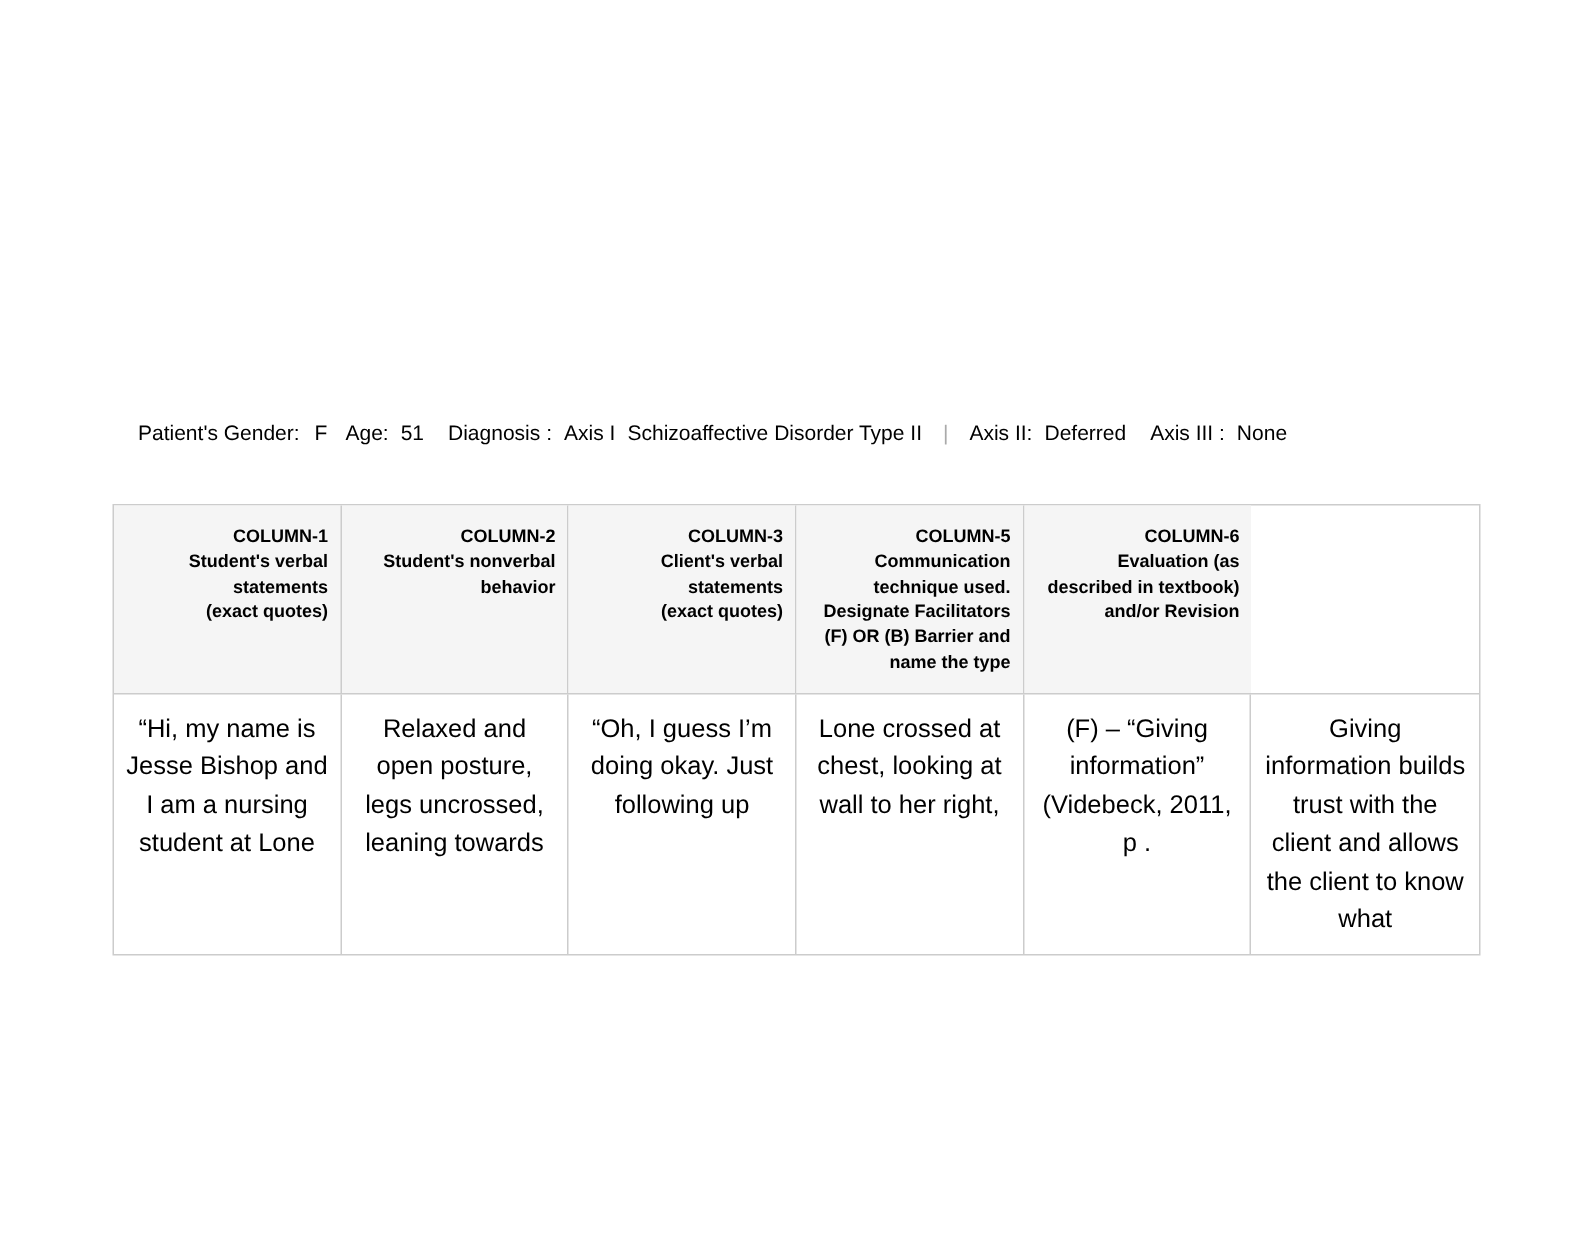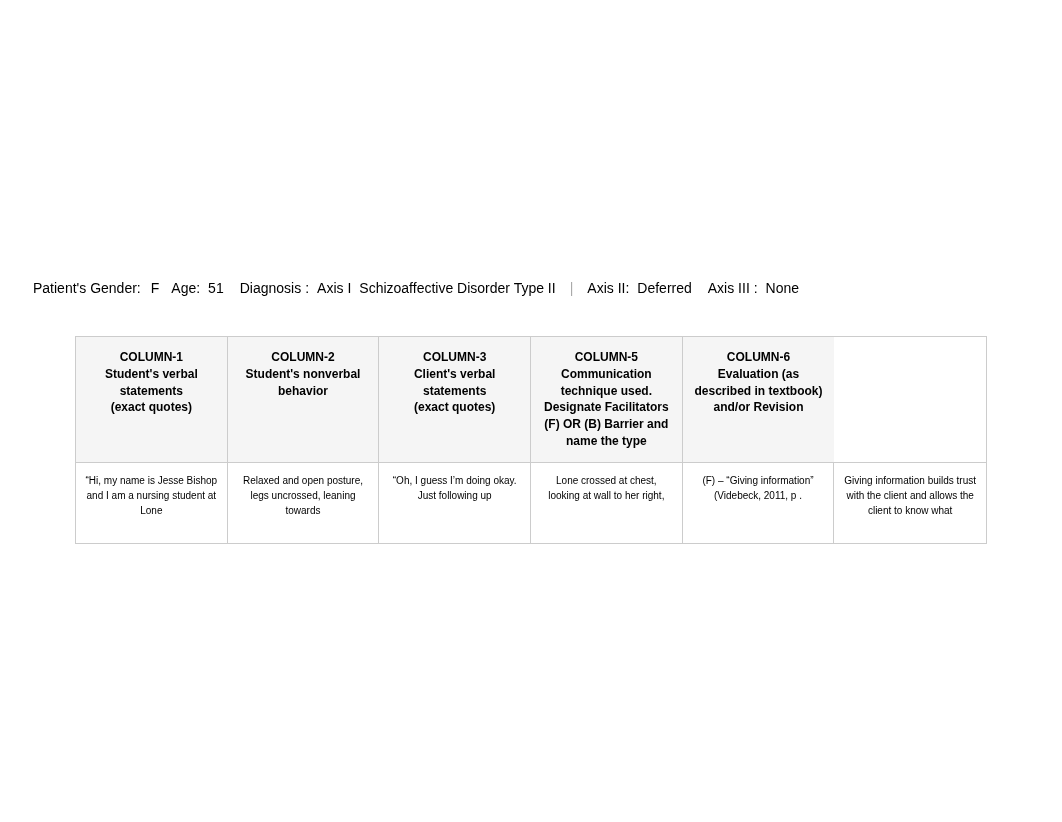--- a/index.html
+++ b/index.html
@@ -16,58 +16,58 @@
       color: #000;
       overflow: hidden;
     }
     .header-area {
       height: 140px;
       background: #ffffff;
     }
     .patient-info-bar {
       display: flex;
       align-items: center;
-      padding: 10px 33px;
+      padding: 10px 92px;
       margin-top: 130px;
       font-size: 14px;
       gap: 4px;
     }
     .patient-info-bar span {
       white-space: nowrap;
     }
     .table-wrapper {
       margin: 30px 75px 0 75px;
       border: 1px solid #ccc;
     }
     .table-header {
       display: grid;
       grid-template-columns: repeat(6, 1fr);
       border-bottom: 1px solid #ccc;
     }
     .col-header {
       padding: 12px 8px;
-      text-align: center;
+      text-align: right;
       font-weight: bold;
       font-size: 12px;
       border-right: 1px solid #ccc;
       background: #f5f5f5;
       line-height: 1.4;
     }
     .col-header:last-child {
       border-right: none;
     }
     .table-body {
       display: grid;
       grid-template-columns: repeat(6, 1fr);
     }
     .col-cell {
       padding: 10px 8px;
       text-align: center;
       border-right: 1px solid #ccc;
-      font-size: 10px;
+      font-size: 17px;
       line-height: 1.5;
       min-height: 80px;
       vertical-align: top;
     }
     .col-cell:last-child {
       border-right: none;
     }
   </style>
 </head>
 <body>

